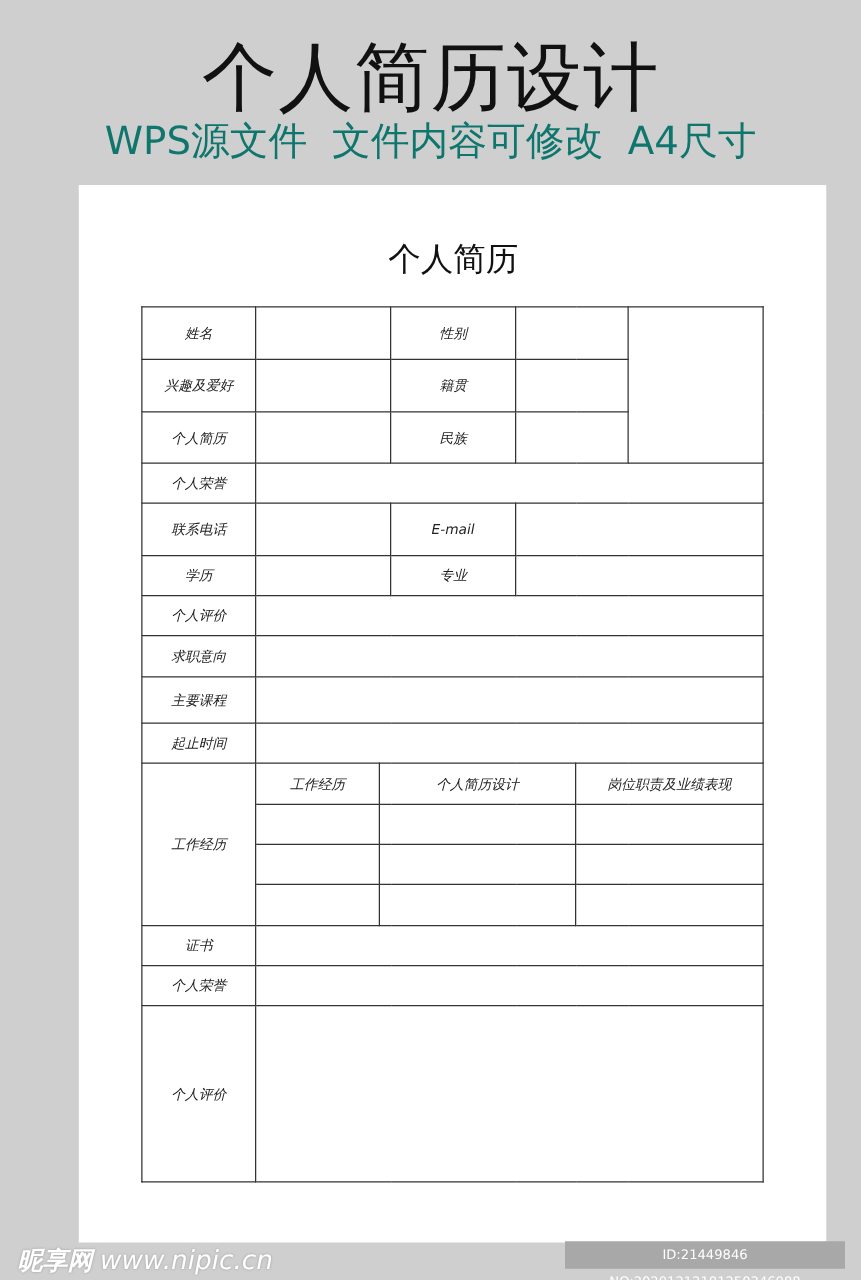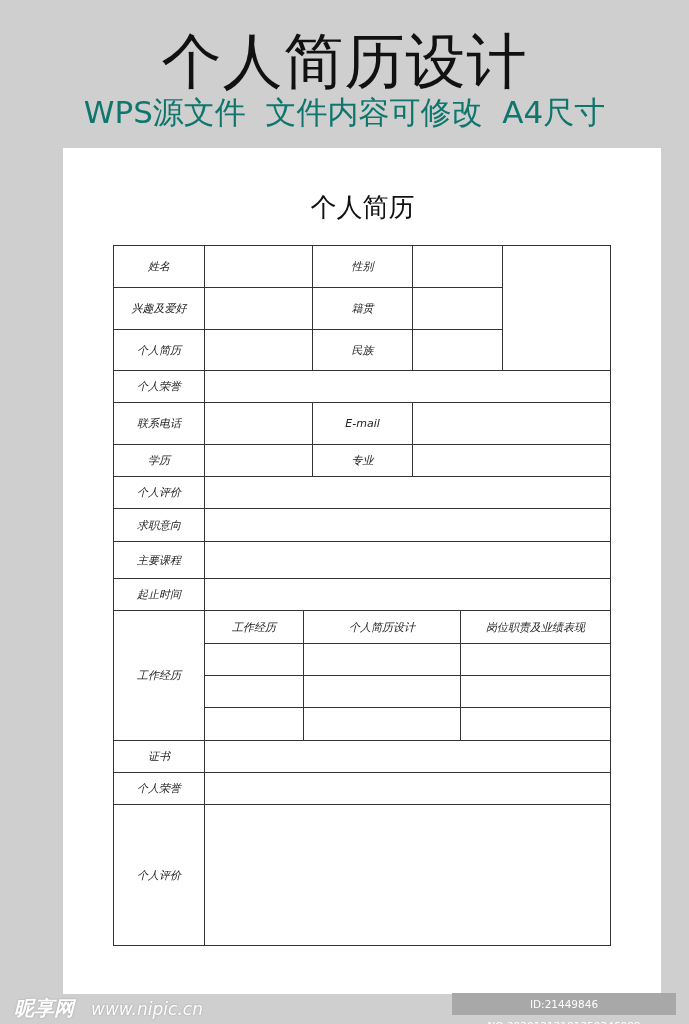--- a/index.html
+++ b/index.html
@@ -5,21 +5,21 @@
   html, body { margin:0; padding:0; }
   body { width:689px; height:1024px; background:#cfcfcf; position:relative; overflow:hidden; font-family:"DejaVu Sans", sans-serif; }
   .banner-title { position:absolute; left:0; top:22px; width:689px; text-align:center; font-size:60px; color:#111; letter-spacing:1px; }
   .banner-sub { position:absolute; left:0; top:92px; width:689px; text-align:center; font-size:31px; color:#0f766e; white-space:pre; }
   .paper { position:absolute; left:63px; top:148px; width:598px; height:846px; background:#fff; }
   .doc-title { position:absolute; left:0; top:190px; width:725px; text-align:center; font-family:"DejaVu Serif", serif; font-size:26px; color:#111; }
   .tbl { position:absolute; left:113px; top:245px; border-collapse:collapse; table-layout:fixed; }
   .tbl td { border:1.5px solid #333; padding:0; font-size:11px; color:#222; text-align:center; vertical-align:middle; overflow:hidden; white-space:nowrap;font-style:italic; }
   .tbl td.lbl { text-align:center; }
   .wm-left { position:absolute; left:14px; top:995px; font-size:20px; color:#fff; font-style:italic; font-weight:bold; text-shadow:0 0 2px #999; }
-  .wm-left .url { font-size:17px; font-weight:normal; margin-left:17px; }
+  .wm-left .url { font-size:21px; font-weight:normal; margin-left:6px; }
   .wm-right { position:absolute; left:452px; top:993px; width:224px; height:22px; background:#a8a8a8; color:#fff; font-size:10.5px; line-height:22px; text-align:center; }
 </style>
 </head>
 <body>
 
 <div class="banner-title">个人简历设计</div>
 <div class="banner-sub">WPS源文件  文件内容可修改  A4尺寸</div>
 
 <div class="paper"></div>
 <div class="doc-title">个人简历</div>

